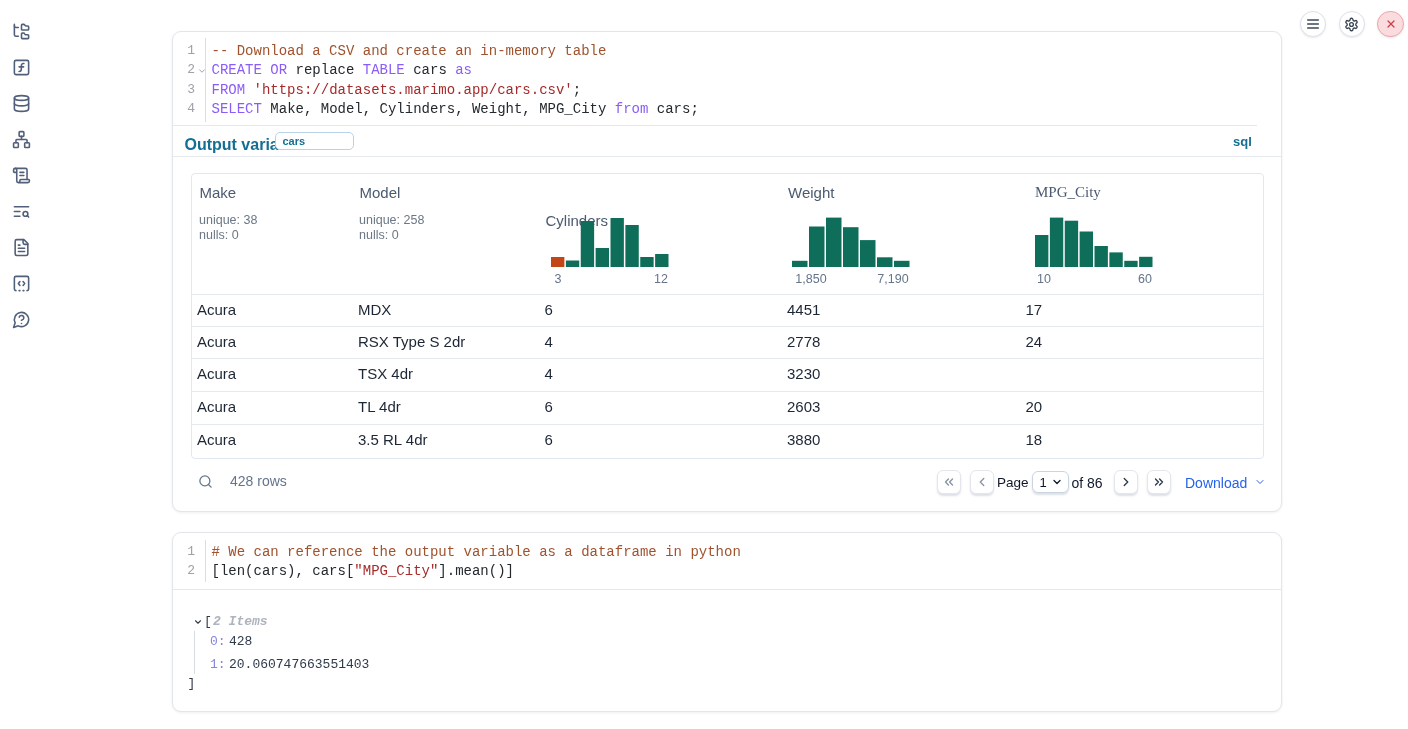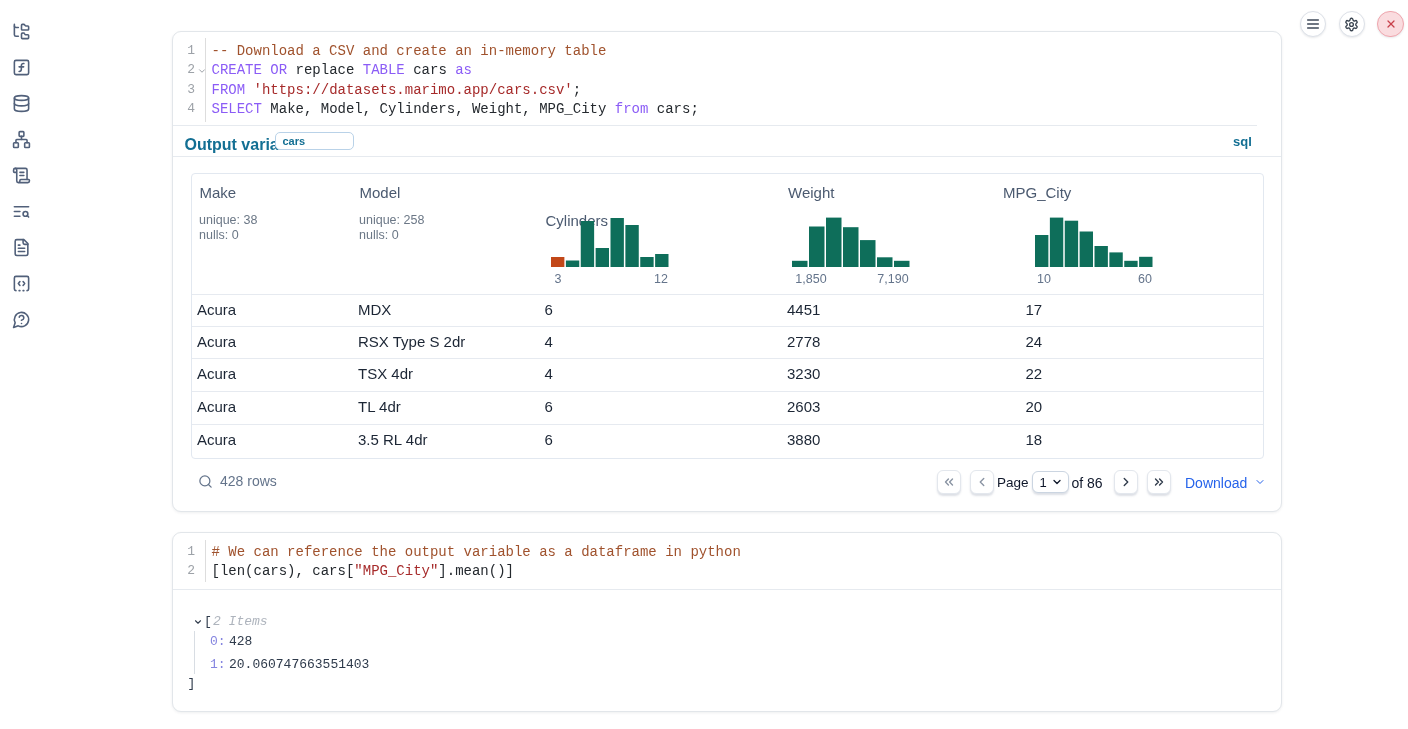--- a/index.html
+++ b/index.html
@@ -153,21 +153,21 @@
   <div class="ov-input" style="left:101.5px; top:100.3px; width:79px; height:18px;">cars</div>
   <div class="sql-label" style="left:1060px; top:102px;">sql</div>
   <div class="divider" style="top:124px; width:1108px;"></div>
 
   <div id="dtable">
 
     <div class="th-title" style="left:7.5px;">Make</div>
     <div class="th-title" style="left:167.5px;">Model</div>
     <div class="th-title" style="left:353.5px;margin-top:28px;">Cylinders</div>
     <div class="th-title" style="left:564px;margin-left:32px;">Weight</div>
-    <div class="th-title" style="left:811px;">MPG_City</div>
+    <div class="th-title" style="left:843px;font-family:Liberation Serif, serif;">MPG_City</div>
     <div class="th-stat" style="left:7px; top:38.5px;">unique: 38</div>
     <div class="th-stat" style="left:7px; top:54px;">nulls: 0</div>
     <div class="th-stat" style="left:167px; top:38.5px;">unique: 258</div>
     <div class="th-stat" style="left:167px; top:54px;">nulls: 0</div>
 
     <svg class="abs" style="left:359px; top:41px;" width="120" height="72">
         <rect x="0.00" y="42.0" width="13.38" height="10" fill="#c24718"></rect>
         <rect x="14.88" y="45.5" width="13.38" height="6.5" fill="#0e6e5a"></rect>
         <rect x="29.75" y="6.0" width="13.38" height="46" fill="#0e6e5a"></rect>
         <rect x="44.62" y="33.0" width="13.38" height="19" fill="#0e6e5a"></rect>
@@ -214,21 +214,20 @@
         <div class="td c2">RSX Type S 2dr</div>
         <div class="td c3">4</div>
         <div class="td c4">2778</div>
         <div class="td c5">24</div>
       </div>
     <div class="trow" style="top:184.4px;">
         <div class="td c1">Acura</div>
         <div class="td c2">TSX 4dr</div>
         <div class="td c3">4</div>
         <div class="td c4">3230</div>
-        <div class="td c5">22</div>
       </div>
     <div class="trow" style="top:216.8px;">
         <div class="td c1">Acura</div>
         <div class="td c2">TL 4dr</div>
         <div class="td c3">6</div>
         <div class="td c4">2603</div>
         <div class="td c5">20</div>
       </div>
     <div class="trow" style="top:249.5px;">
         <div class="td c1">Acura</div>
@@ -236,21 +235,21 @@
         <div class="td c3">6</div>
         <div class="td c4">3880</div>
         <div class="td c5">18</div>
       </div>
   </div>
 
   <svg class="abs" style="left:25px; top:442px;" width="15" height="15" viewBox="0 0 24 24">
       <circle cx="11" cy="11" r="8" stroke="#64748b" stroke-width="2" fill="none"></circle>
       <path d="m21 21-4.3-4.3" stroke="#64748b" stroke-width="2" fill="none" stroke-linecap="round"></path>
     </svg>
-  <div class="foot-text" style="left:47px; top:441px;">428 rows</div>
+  <div class="foot-text" style="left:57px; top:441px;">428 rows</div>
 
   <div class="pg-btn" style="left:764px; top:438px;">
       <svg width="14" height="14" viewBox="0 0 24 24" fill="none" stroke="#8a94a3" stroke-width="2.4" stroke-linecap="round" stroke-linejoin="round">
         <path d="m11 17-5-5 5-5"></path>
         <path d="m18 17-5-5 5-5"></path>
       </svg>
     </div>
   <div class="pg-btn" style="left:797px; top:438px;">
       <svg width="14" height="14" viewBox="0 0 24 24" fill="none" stroke="#8a94a3" stroke-width="2.4" stroke-linecap="round" stroke-linejoin="round">
         <path d="m15 18-6-6 6-6"></path>
@@ -286,20 +285,20 @@
   <div class="lnum" style="top:28.4px; line-height:20px;">2</div>
   <div class="gutline" style="left:32px; top:7px; height:42px;"></div>
   <div class="codeline" style="left:38.5px; top:9px;"><span class="com"># We can reference the output variable as a dataframe in python</span></div>
   <div class="codeline" style="left:38.5px; top:28.4px;">[len(cars), cars[<span class="str">"MPG_City"</span>].mean()]</div>
   <div class="divider" style="top:55.5px; width:1108px;"></div>
 
   <svg class="abs" style="left:20px; top:84px;" width="10" height="10" viewBox="0 0 24 24">
       <path d="m6 9 6 6 6-6" stroke="#313c4c" stroke-width="2.6" fill="none" stroke-linecap="round" stroke-linejoin="round"></path>
     </svg>
   <div class="mono abs" style="left:31px; top:81px;">[</div>
-  <div class="mono abs titems" style="left:40px; top:81px;">2 Items</div>
+  <div class="mono abs titems" style="left:40px; top:81px;font-weight:bold;">2 Items</div>
   <div class="gutline" style="left:21px; top:98px; height:43px; background:#d8dde3;"></div>
   <div class="mono abs tkey" style="left:37px; top:101px;">0:</div>
   <div class="mono abs" style="left:56px; top:101px;">428</div>
   <div class="mono abs tkey" style="left:37px; top:124px;">1:</div>
   <div class="mono abs" style="left:56px; top:124px;">20.060747663551403</div>
   <div class="mono abs" style="left:14.5px; top:143px;">]</div>
 </div>
 
 </body></html>

